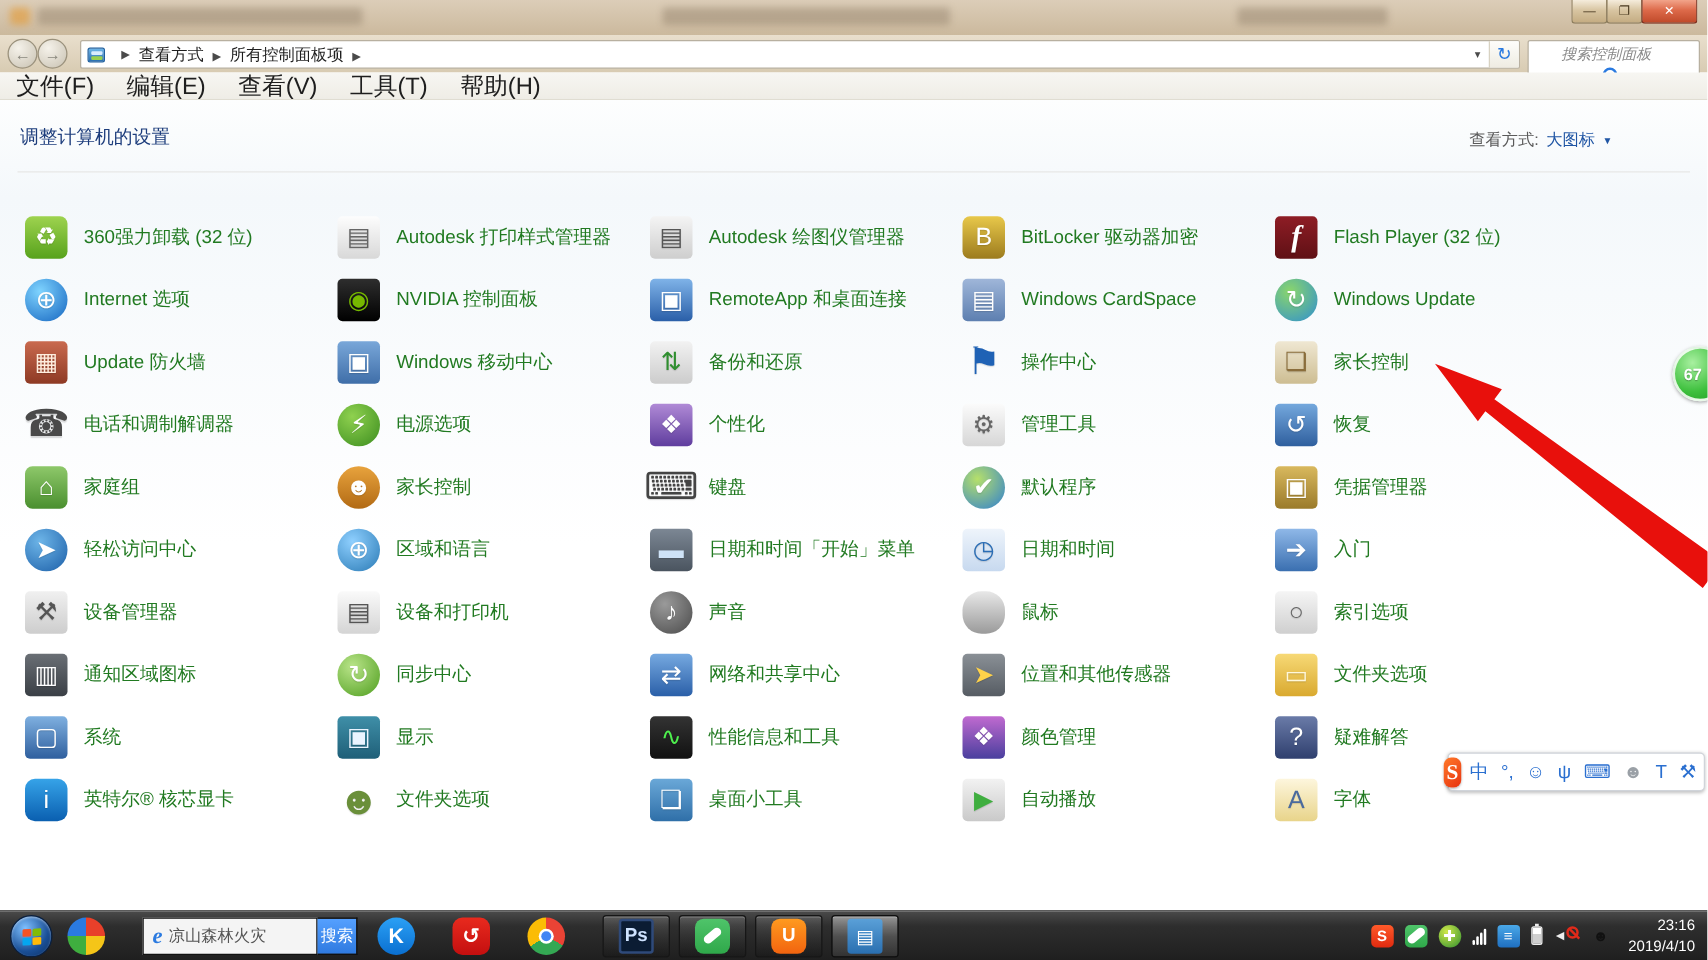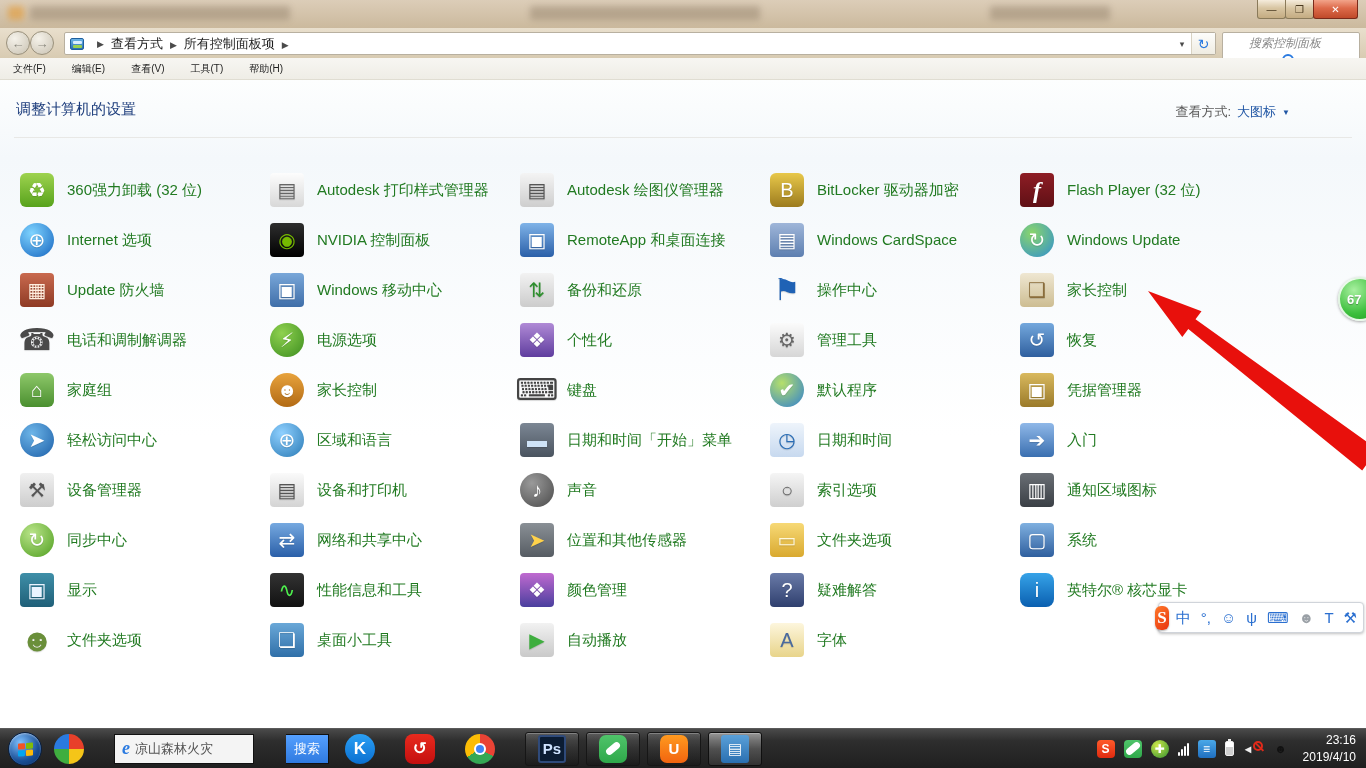--- a/index.html
+++ b/index.html
@@ -50,21 +50,21 @@
     font-family:"Liberation Sans","DejaVu Sans",sans-serif; }
   .searchbox input::placeholder{ color:#8a8a8a; font-style:italic; }
   .mag { width:16px; height:16px; position:relative; margin-right:6px; }
   .mag::before{ content:""; position:absolute; left:2px; top:1px; width:8px; height:8px;
     border:2px solid #2a7ae0; border-radius:50%; }
   .mag::after{ content:""; position:absolute; left:10px; top:10px; width:5px; height:2px;
     background:#2a7ae0; transform:rotate(45deg); }
 
   .menubar { position:absolute; left:0; top:58px; width:1366px; height:22px;
     background:linear-gradient(#f7f6f2,#efede6); border-bottom:1px solid #e0ddd2;
-    display:flex; align-items:center; font-size:10px; color:#1e1e1e; }
+    display:flex; align-items:center; font-size:19px; color:#1e1e1e; }
   .menubar span { padding:0 13px; }
 
   
   .main { position:absolute; left:0; top:80px; width:1366px; height:648px;
     background:linear-gradient(180deg,#fdfefe,#f4f8fb 12%,#ffffff 55%); }
   .page-title { position:absolute; left:16px; top:20px; font-size:15px; color:#1d3d7c; }
   .viewby { position:absolute; right:76px; top:23px; font-size:13px; color:#5a5a5a;
     display:flex; align-items:center; gap:6px; }
   .viewby .val { color:#1f55a4; }
   .viewby .arr { color:#1f55a4; font-size:8px; }
@@ -126,23 +126,23 @@
   .chrome-core { width:12px; height:12px; background:#fff; border-radius:50%;
     display:flex; align-items:center; justify-content:center; }
   .chrome-core i { width:8px; height:8px; background:#4285f4; border-radius:50%; }
   .tbsearch { height:30px; display:flex; margin-right:16px; }
   .tbsearch .field { width:140px; height:30px; background:#f4f4f4; border:1px solid #111;
     display:flex; align-items:center; }
   .tbsearch .e { color:#2a7ae0; font-family:"Liberation Serif","DejaVu Serif",serif;
     font-weight:bold; font-size:18px; font-style:italic; margin:0 5px 0 7px; }
   .tbsearch input { border:none; outline:none; background:transparent; font-size:13px;
     color:#555; width:100px; font-family:Liberation Sans, sans-serif; }
-  .tbsearch .go { width:43px; height:30px; background:linear-gradient(#55a0ff,#2f7ae0);
+  .tbsearch .go { width:32px; height:30px; background:linear-gradient(#55a0ff,#2f7ae0);
     color:#fff; font-size:13px; display:flex; align-items:center; justify-content:center;
-    border:1px solid #111; border-left:none;margin-left:32px; }
+    border:1px solid #111; border-left:none; }
 
   .tray { margin-left:auto; display:flex; align-items:center; gap:9px; padding-right:10px; }
   .tray-ic { width:18px; height:18px; display:flex; align-items:center; justify-content:center;
     color:#fff; font-size:12px; font-weight:bold; }
   .bars { display:flex; align-items:flex-end; gap:1px; height:14px; }
   .bars i { width:2px; background:#fff; border-radius:1px; }
   .bars i:nth-child(1){height:4px;} .bars i:nth-child(2){height:7px;}
   .bars i:nth-child(3){height:10px;} .bars i:nth-child(4){height:13px;}
   .battery { width:9px; height:15px; border:1px solid #eee; border-radius:2px; position:relative;
     background:linear-gradient(#fff 40%, #cfcfcf 40%); }
@@ -329,20 +329,24 @@
         <span class="cpl-icon" style="background: linear-gradient(rgb(240, 240, 240), rgb(205, 205, 205)); border-radius: 4px; color: rgb(85, 85, 85);">⚒</span>
         <span class="cpl-label">设备管理器</span>
       </div>
       <div class="cpl-item">
         <span class="cpl-icon" style="background: linear-gradient(rgb(250, 250, 250), rgb(212, 212, 212)); border-radius: 4px; color: rgb(85, 85, 85);">▤</span>
         <span class="cpl-label">设备和打印机</span>
       </div>
       <div class="cpl-item">
         <span class="cpl-icon" style="background: radial-gradient(circle at 35% 30%, rgb(154, 154, 154), rgb(74, 74, 74)); border-radius: 50%; color: rgb(255, 255, 255);">♪</span>
         <span class="cpl-label">声音</span>
+      </div>
+      <div class="cpl-item">
+        <span class="cpl-icon" style="background: linear-gradient(rgb(232, 232, 232), rgb(154, 154, 154)); border-radius: 45%; color: rgb(255, 255, 255);"></span>
+        <span class="cpl-label">鼠标</span>
       </div>
       <div class="cpl-item">
         <span class="cpl-icon" style="background: linear-gradient(rgb(245, 245, 245), rgb(207, 207, 207)); border-radius: 4px; color: rgb(102, 102, 102);">○</span>
         <span class="cpl-label">索引选项</span>
       </div>
       <div class="cpl-item">
         <span class="cpl-icon" style="background: linear-gradient(rgb(106, 111, 117), rgb(58, 63, 69)); border-radius: 4px; color: rgb(255, 255, 255);">▥</span>
         <span class="cpl-label">通知区域图标</span>
       </div>
       <div class="cpl-item">

